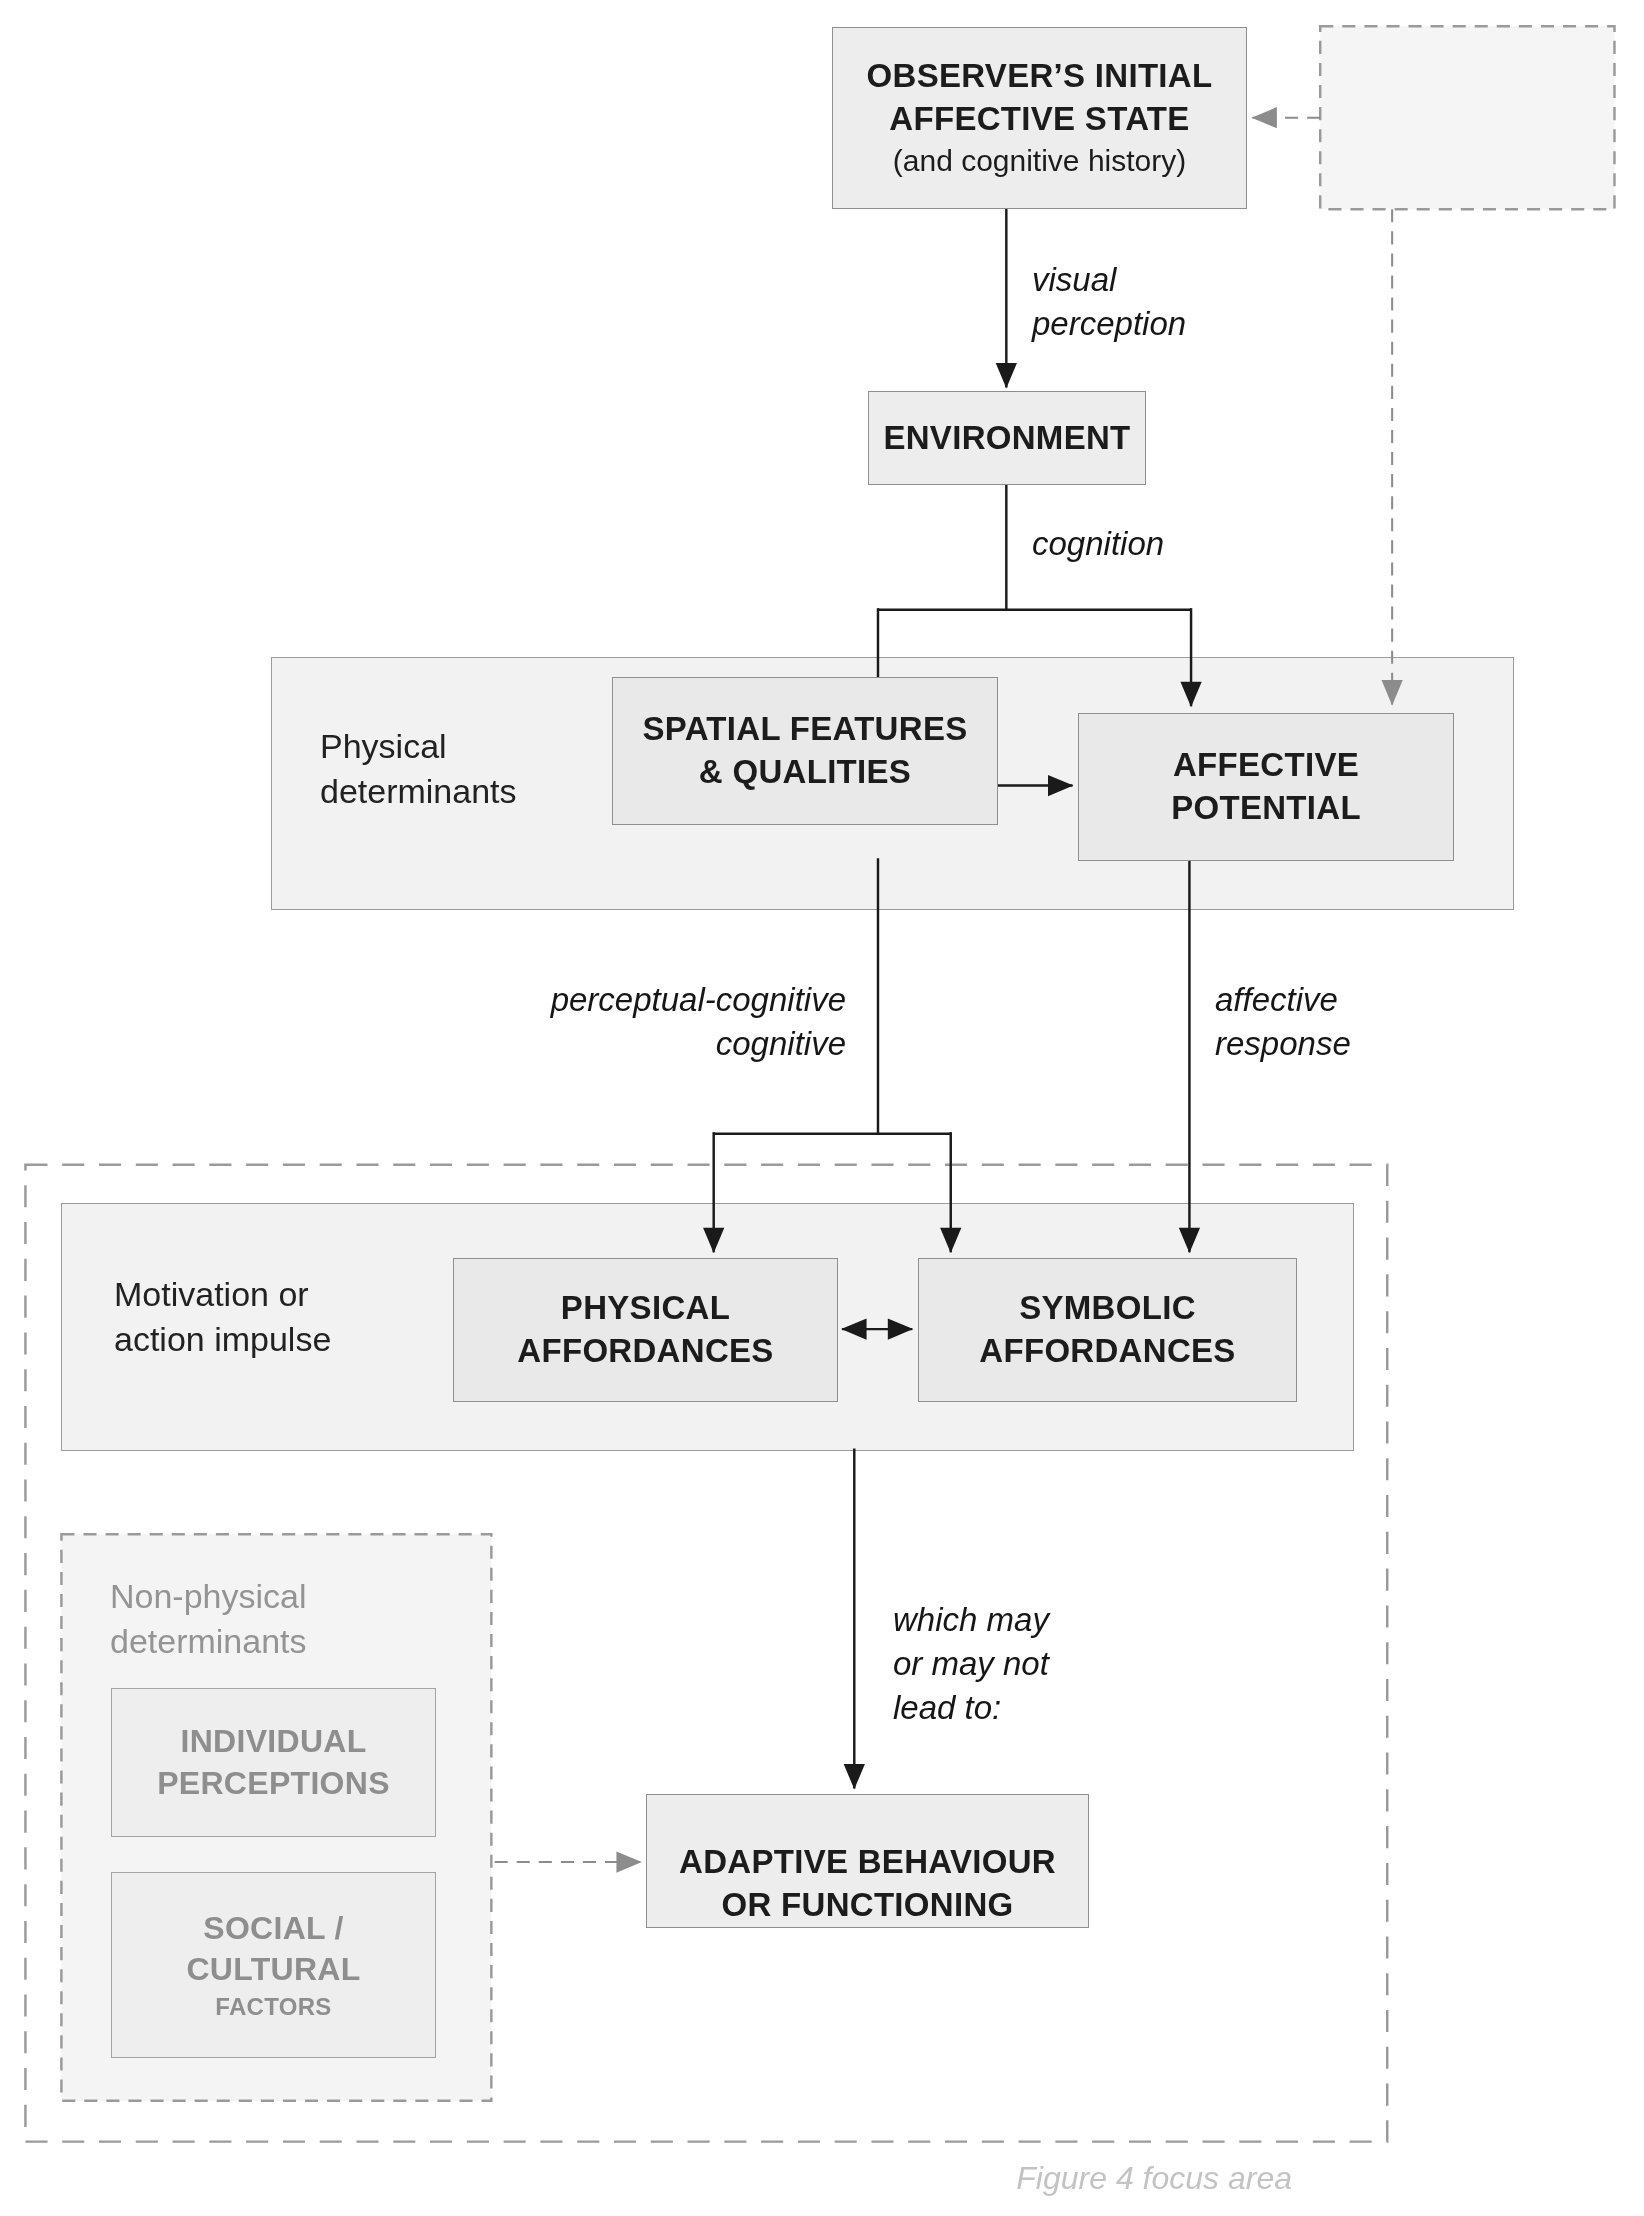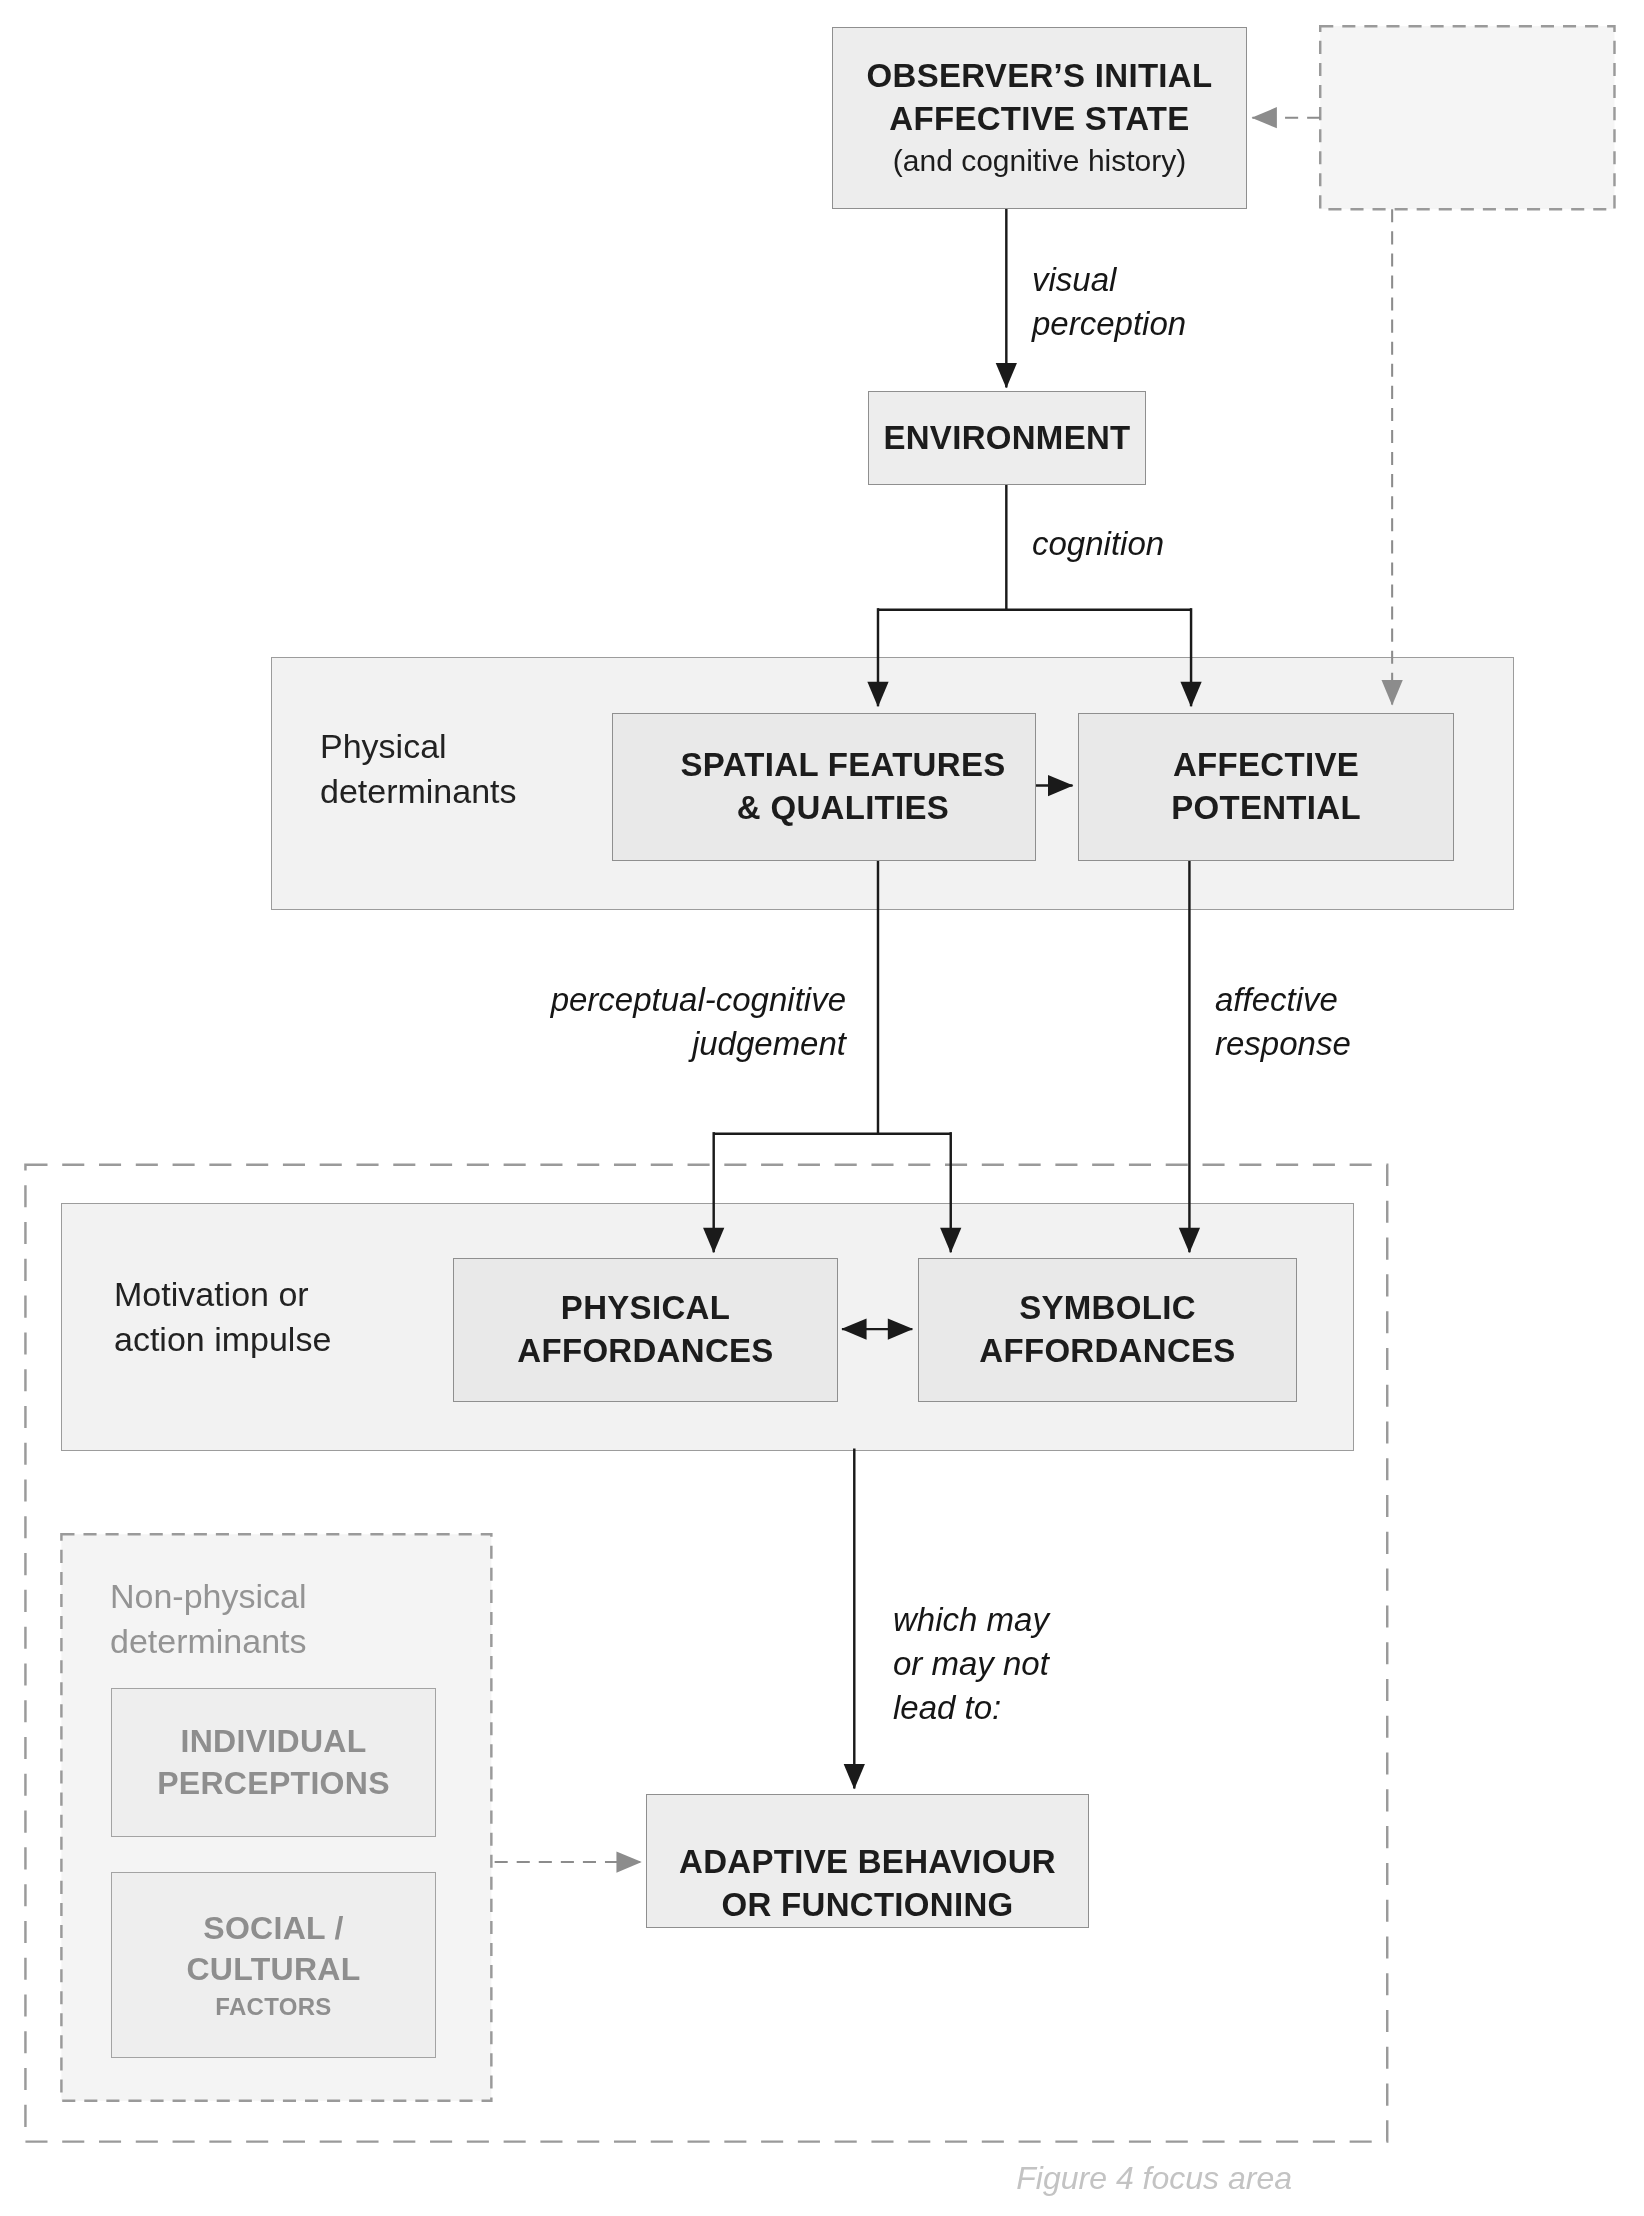--- a/index.html
+++ b/index.html
@@ -77,21 +77,21 @@
     <div class="t">OBSERVER’S INITIAL</div>
     <div class="t">AFFECTIVE STATE</div>
     <div class="sub">(and cognitive history)</div>
   </div>
 
 
   <div class="node lite" style="left:868px;top:391px;width:276px;height:92px;">
     <div class="t">ENVIRONMENT</div>
   </div>
 
-  <div class="node" style="left:612px;top:713px;width:384px;height:146px;padding-left:38px;">
+  <div class="node" style="left:612px;top:677px;width:384px;height:146px;">
     <div class="t">SPATIAL FEATURES</div>
     <div class="t">&amp; QUALITIES</div>
   </div>
 
   <div class="node" style="left:1078px;top:713px;width:374px;height:146px;">
     <div class="t">AFFECTIVE</div>
     <div class="t">POTENTIAL</div>
   </div>
 
   <div class="node" style="left:453px;top:1258px;width:383px;height:142px;">
@@ -135,21 +135,21 @@
 
   <div class="edge-label" style="left:1032px;top:258px;">
     <div>visual</div>
     <div>perception</div>
   </div>
   <div class="edge-label" style="left:1032px;top:522px;">
     <div>cognition</div>
   </div>
   <div class="edge-label right" style="right:798px;top:978px;">
     <div>perceptual-cognitive</div>
-    <div>judgement</div>
+    <div>cognitive</div>
   </div>
   <div class="edge-label" style="left:1215px;top:978px;">
     <div>affective</div>
     <div>response</div>
   </div>
   <div class="edge-label" style="left:893px;top:1566px;margin-top:32px;">
     <div>which may</div>
     <div>or may not</div>
     <div>lead to:</div>
   </div>

